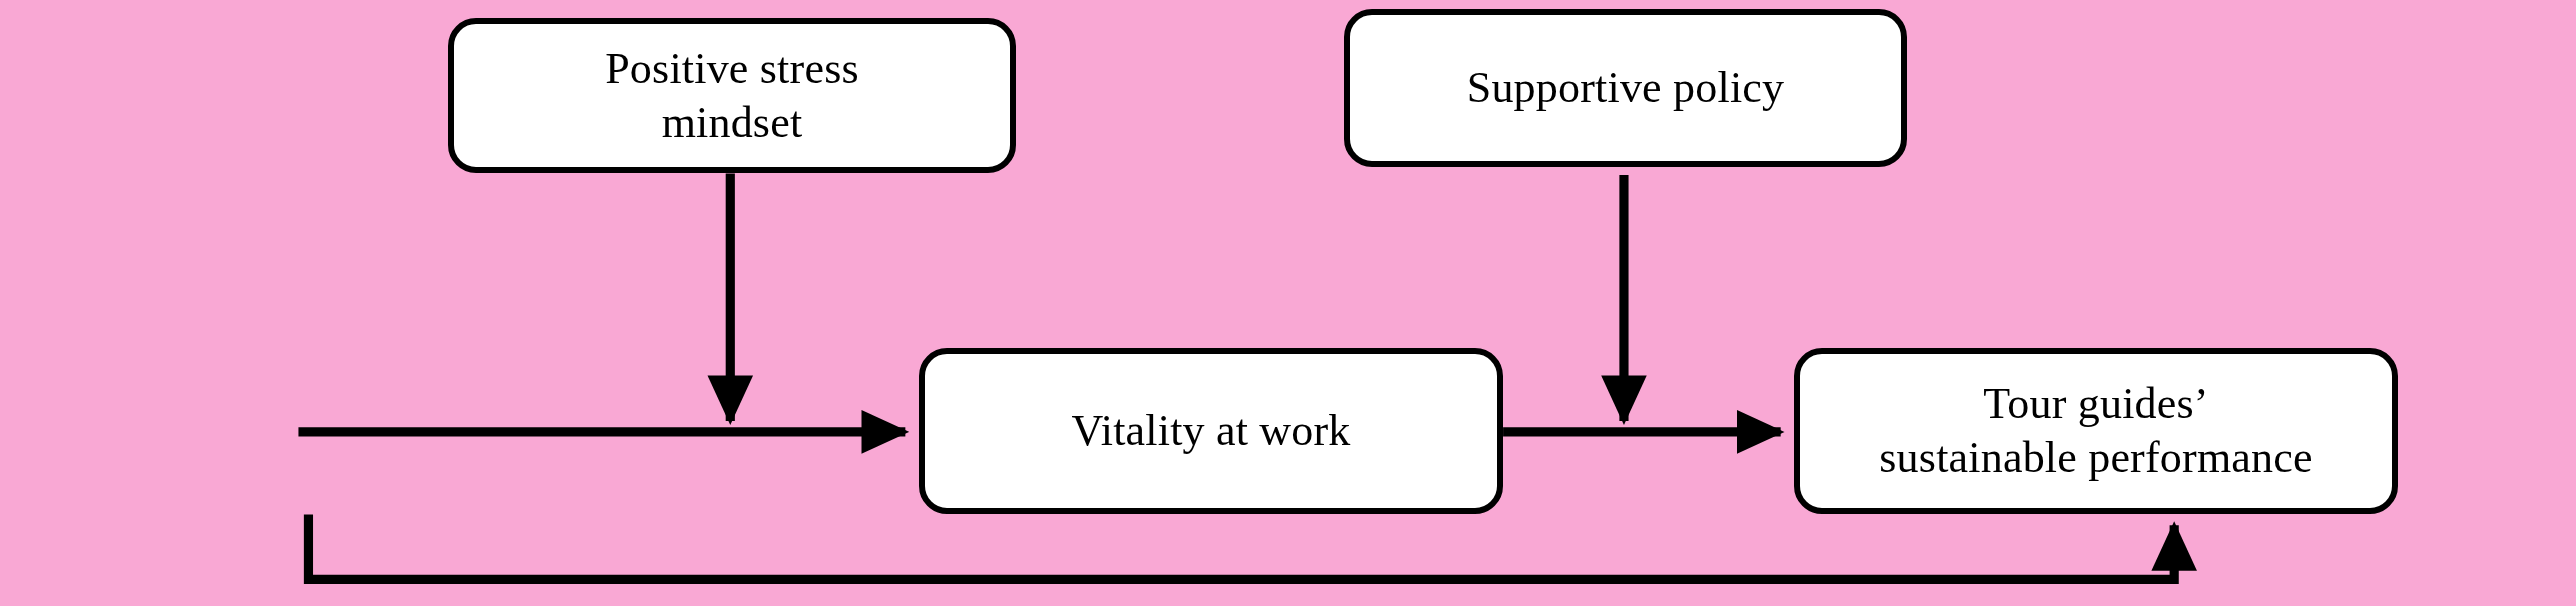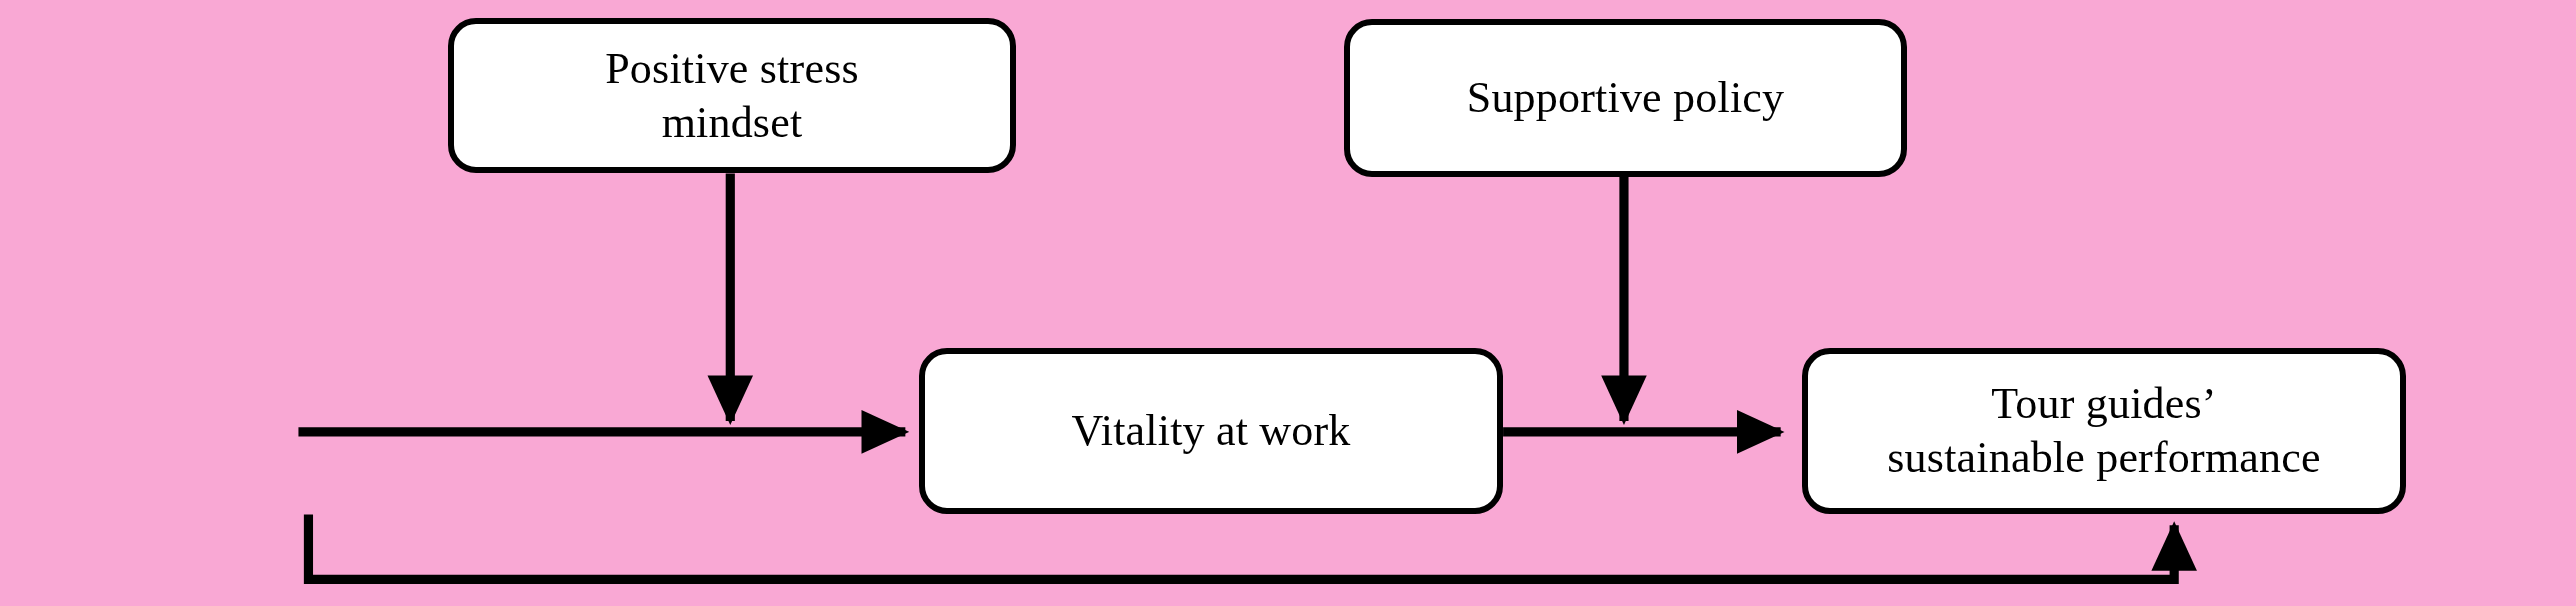--- a/index.html
+++ b/index.html
@@ -76,28 +76,28 @@
     <line x1="1948" y1="210" x2="1948" y2="505" stroke="#000000" stroke-width="11" marker-end="url(#arrowhead-down)"></line>
 
     <path d="M 370 617 L 370 695 L 2608 695 L 2608 630" fill="none" stroke="#000000" stroke-width="11" marker-end="url(#arrowhead-up)"></path>
   </svg>
 
   <div class="node-box" style="left:448px; top:18.3px; width:568px; height:155px;">
     <span class="node-label two-line">Positive stress
 mindset</span>
   </div>
 
-  <div class="node-box" style="left:1344px; top:19px; width:563px; height:158px;">
+  <div class="node-box" style="left:1344px; top:9px; width:563px; height:158px;">
     <span class="node-label">Supportive policy</span>
   </div>
 
 
   <div class="node-box" style="left:919px; top:348px; width:584px; height:166px;">
     <span class="node-label">Vitality at work</span>
   </div>
 
-  <div class="node-box" style="left:1794px; top:348px; width:604px; height:166px;margin-left:8px;">
+  <div class="node-box" style="left:1794px; top:348px; width:604px; height:166px;">
     <span class="node-label two-line">Tour guides’
 sustainable performance</span>
   </div>
 
 </div>
 
 
 </body></html>

